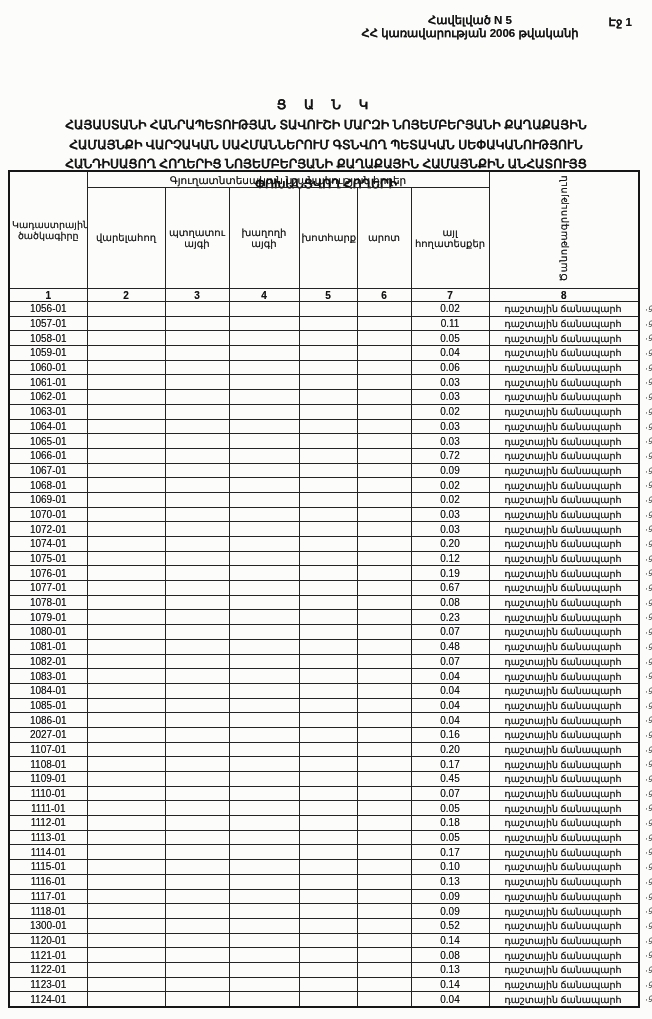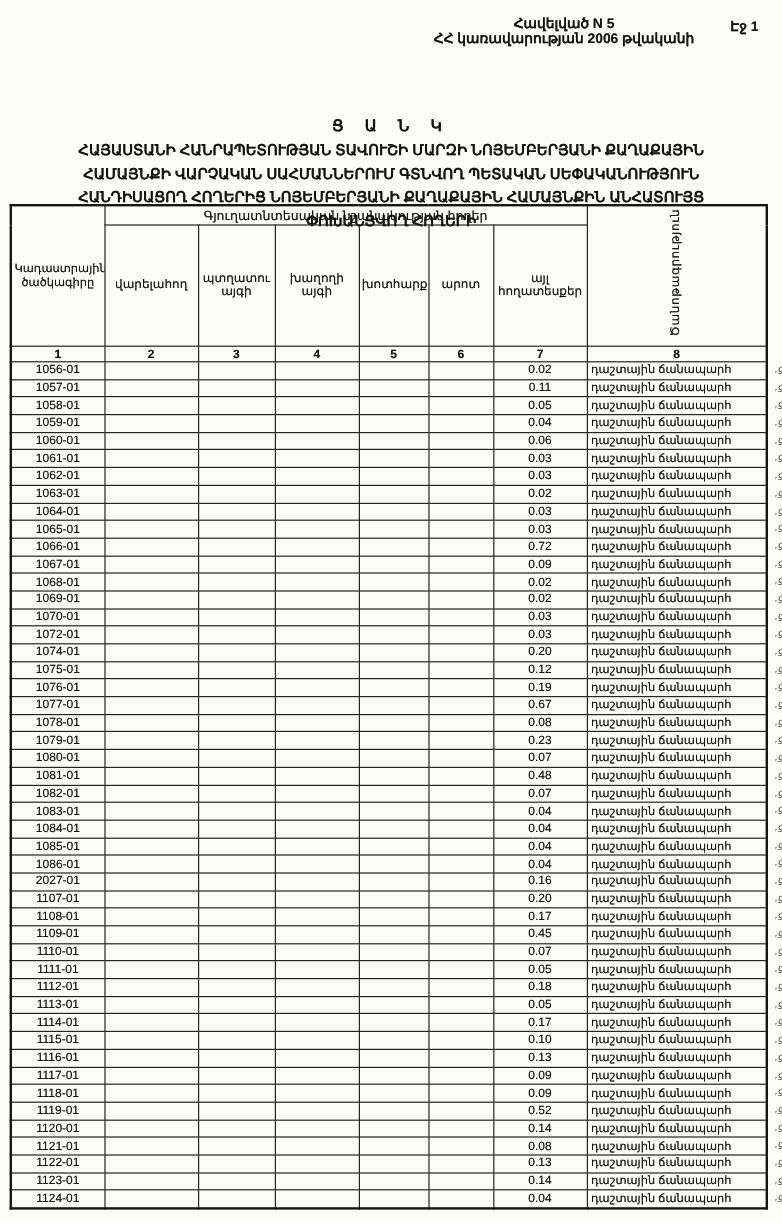--- a/index.html
+++ b/index.html
@@ -20,21 +20,21 @@
   th,td{border:1px solid #242424;overflow:hidden;}
   thead th{font-weight:normal;vertical-align:middle;text-align:center;padding:0 2px;}
   .group-hd{height:15px;font-size:10.5px;}
   .sub-row th{height:100px;font-size:10px;line-height:11.5px;}
   .code-hd{font-size:9.5px;line-height:11px;}
   .note-hd span{display:inline-block;writing-mode:vertical-rl;transform:rotate(180deg);
     font-size:10px;letter-spacing:.5px;}
   .num-row th{height:12px;font-size:10px;font-weight:bold;line-height:11px;}
   tbody td{height:13.7px;font-size:10px;line-height:11px;padding:0;text-align:center;
     white-space:nowrap;}
-  tbody td.note-cell{text-align:left;padding-left:3px;font-size:9.5px;position:relative;
+  tbody td.note-cell{text-align:left;padding-left:15px;font-size:9.5px;position:relative;
     overflow:visible;}
   .margin-mark{position:absolute;right:-15px;top:0;font-size:8px;color:#3a3a3a;
     font-style:italic;text-shadow:none;}
 </style>
 </head>
 <body>
 
 <div class="page-label">Էջ 1</div>
 
 <div class="appendix">
@@ -501,21 +501,21 @@
         <td>1118-01</td>
         <td></td>
         <td></td>
         <td></td>
         <td></td>
         <td></td>
         <td>0.09</td>
         <td class="note-cell"><span>դաշտային ճանապարհ</span><span class="margin-mark">,ց</span></td>
       </tr>
       <tr>
-        <td>1119-01</td>
+        <td>1300-01</td>
         <td></td>
         <td></td>
         <td></td>
         <td></td>
         <td></td>
         <td>0.52</td>
         <td class="note-cell"><span>դաշտային ճանապարհ</span><span class="margin-mark">,ց</span></td>
       </tr>
       <tr>
         <td>1120-01</td>

